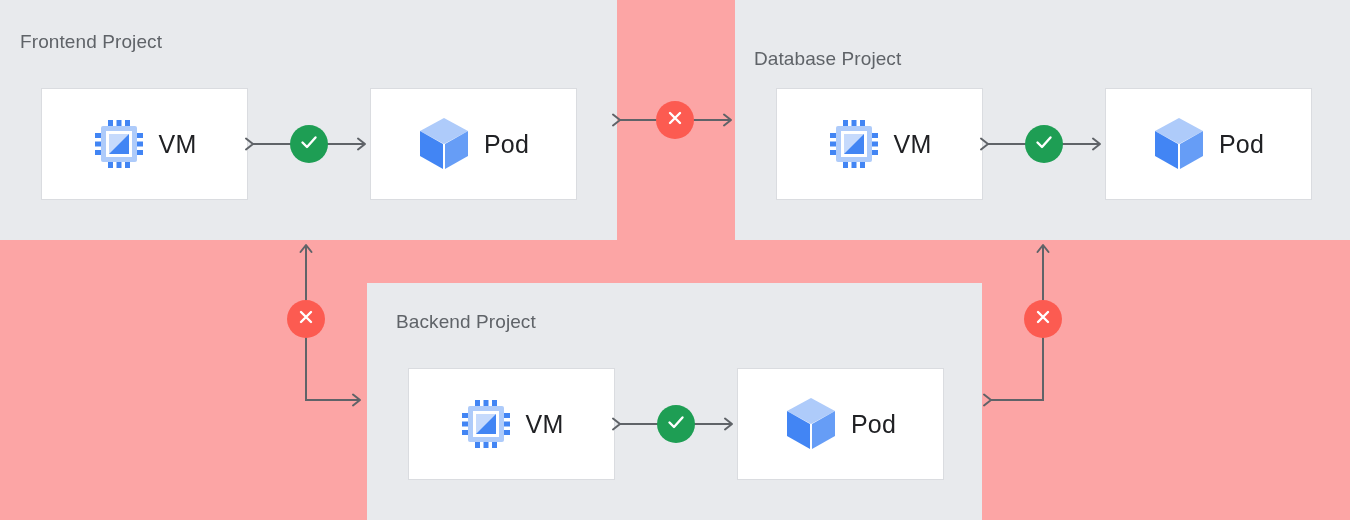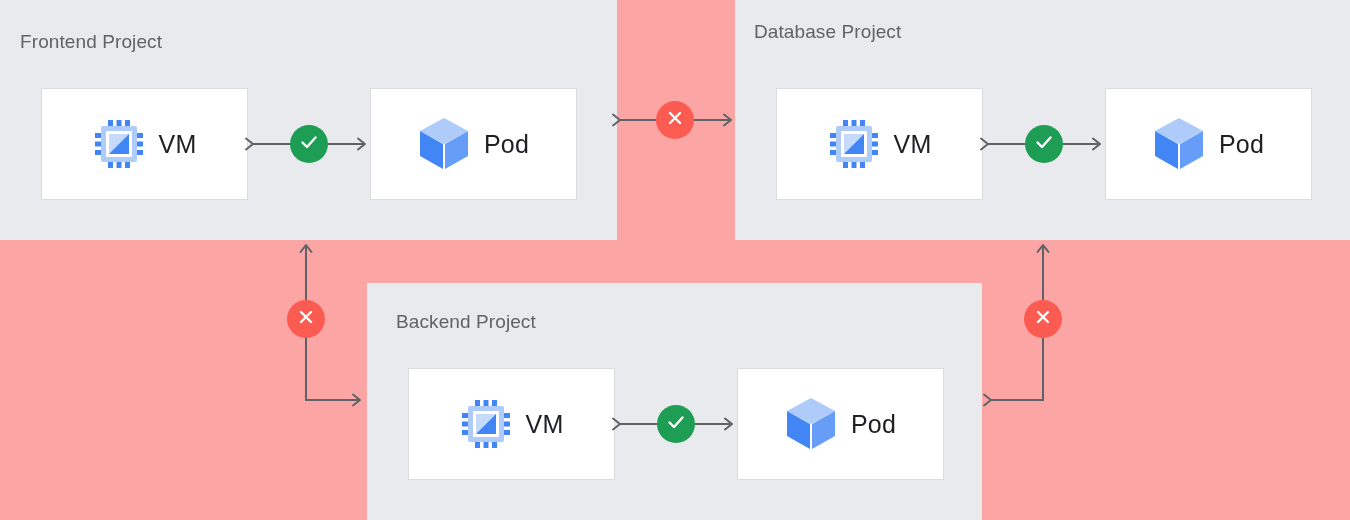--- a/index.html
+++ b/index.html
@@ -124,21 +124,21 @@
           <path d="M26 1 L50 14 L26 27 L2 14 Z" fill="#aecbfa"></path>
           <path d="M2 14 L25 27 L25 52 L2 39 Z" fill="#4285f4"></path>
           <path d="M50 14 L27 27 L27 52 L50 39 Z" fill="#669df6"></path>
         </svg>
       </span>
       <span class="card-label">Pod</span>
     </div>
   </div>
 
   <div class="panel" style="left:735px; top:0px; width:615px; height:240px;"></div>
-  <div class="panel-title" style="left:754px; top:21px;">Database Project</div>
+  <div class="panel-title" style="left:754px; top:48px;">Database Project</div>
 
   <div class="card" style="left:776px; top:88px; width:207px; height:112px;">
     <div class="card-inner">
       <span class="icon-wrap">
         <svg width="52" height="52" viewBox="0 0 52 52">
           <g fill="#4285f4">
             <rect x="15" y="2" width="5" height="8"></rect>
             <rect x="23.5" y="2" width="5" height="8"></rect>
             <rect x="32" y="2" width="5" height="8"></rect>
             <rect x="15" y="42" width="5" height="8"></rect>

